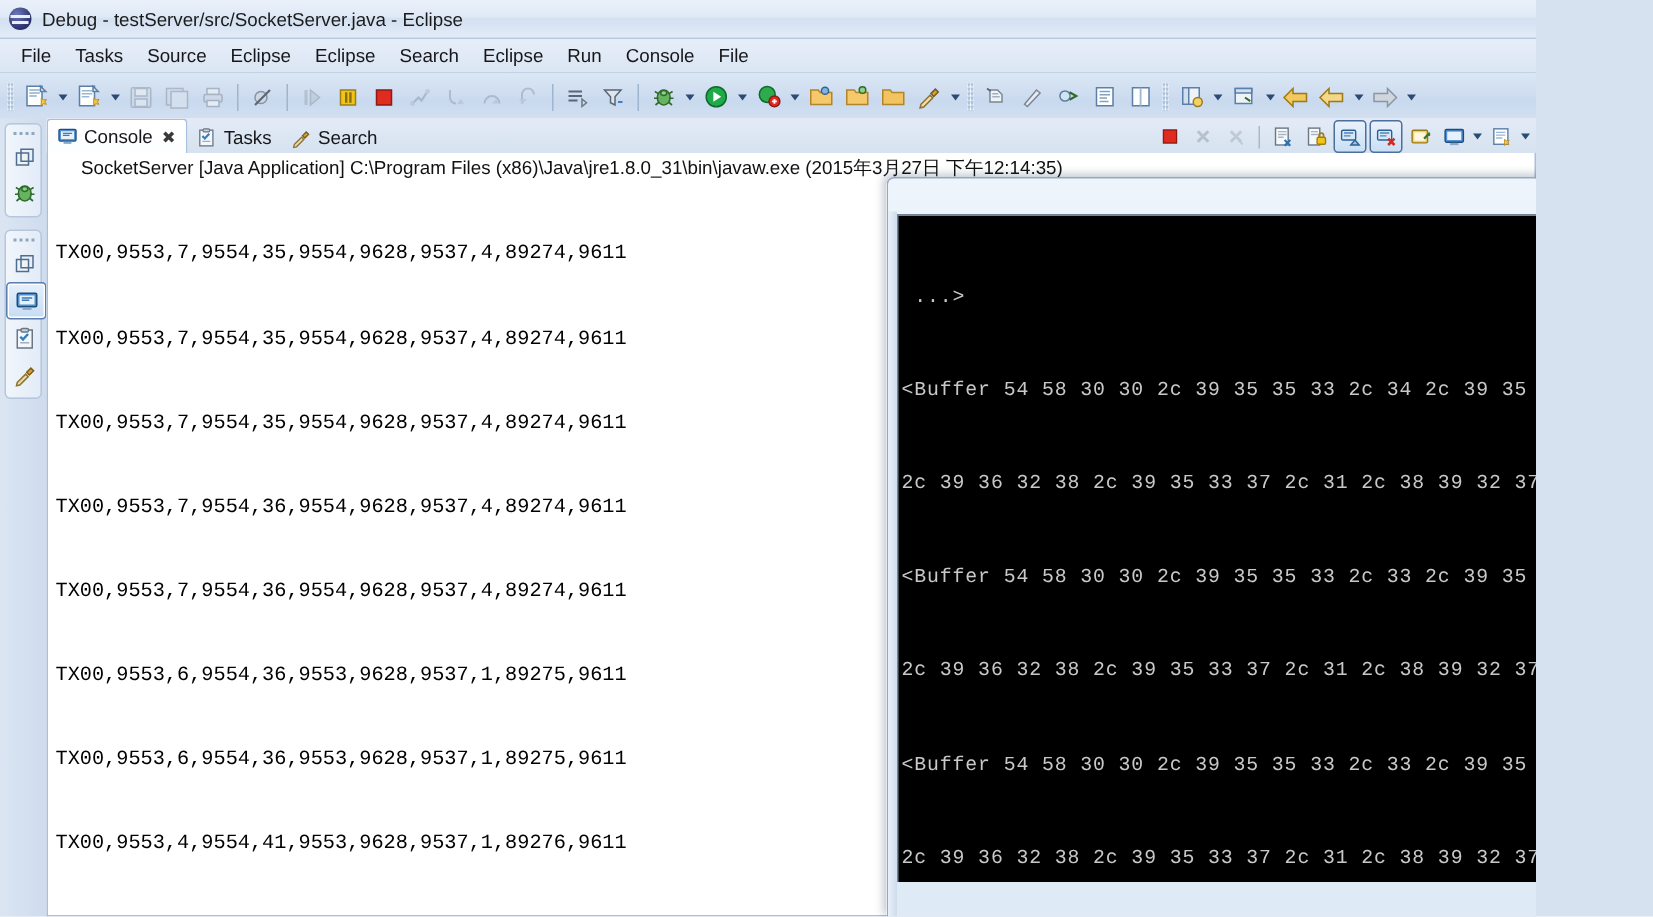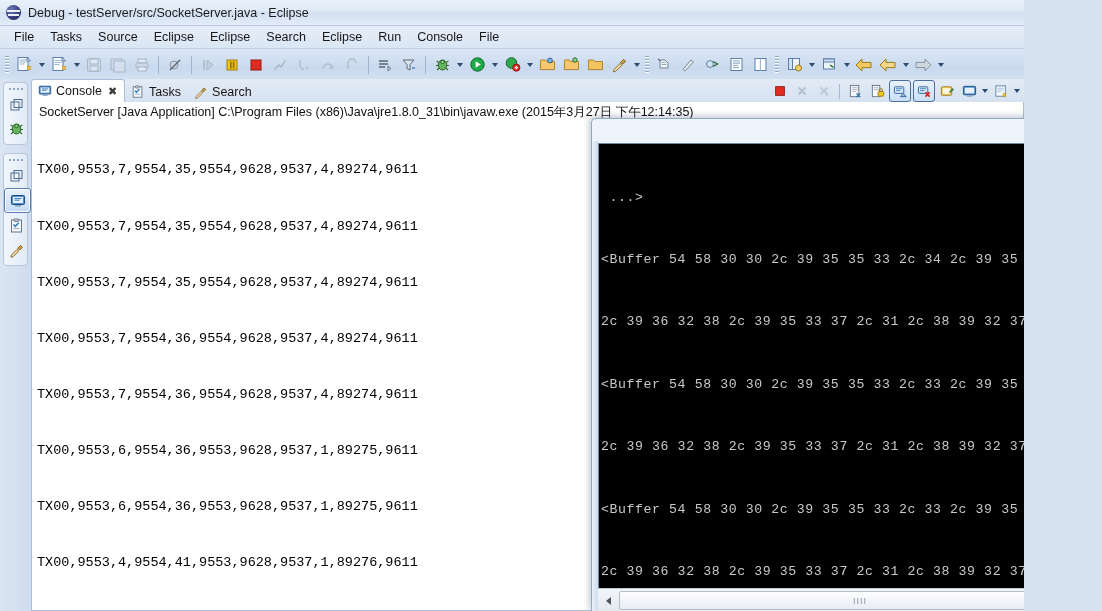--- a/index.html
+++ b/index.html
@@ -69,21 +69,21 @@
   .tab .close-x{font-size:11px;color:#3a3a3a;margin-left:2px;}
   .tabtools{position:absolute;right:2px;top:1px;display:flex;align-items:center;}
   .ct{width:20px;height:20px;display:flex;align-items:center;justify-content:center;margin:0 1px;}
   .ct.toggled{border:1px solid #4d6f9e;border-radius:3px;
      background:linear-gradient(to bottom,#e9f2fc,#c9dff5);}
   .ct-sep{width:1px;height:15px;background:#a6b9d0;margin:0 4px;}
   .ct-arrow{width:10px;height:20px;display:flex;align-items:center;justify-content:center;}
   .ct-arrow i{width:0;height:0;border-left:3.5px solid transparent;border-right:3.5px solid transparent;border-top:4px solid #2b4a74;}
 
   .conhdr{height:20px;background:#ffffff;display:flex;align-items:center;
-     padding-left:7px;font-size:12.5px;color:#111;white-space:nowrap;overflow:hidden;
+     padding-left:22px;font-size:12.5px;color:#111;white-space:nowrap;overflow:hidden;
      border-left:1px solid #a9c0dc;border-right:1px solid #a9c0dc;}
   .conbody{position:absolute;left:0;right:0;top:43px;bottom:0;background:#ffffff;
      border:1px solid #a9c0dc;border-top:none;overflow:hidden;}
   .conlines{padding:2px 0 0 5px;
      font-family:"Liberation Mono","DejaVu Sans Mono",monospace;
      font-size:13.5px;line-height:18.7px;color:#000;white-space:pre;}
   .conlines div{height:18.7px;}
 
   
   .cmdwin{position:absolute;left:591px;top:118px;width:511px;height:493px;
@@ -618,23 +618,15 @@
         
         
         
         
         
         
         
         
       </div>
     </div>
-    <div class="cmdhscroll">
-      <div class="hs-left">
-          <i></i>
-        </div>
-      <div class="hs-thumb">
-        <span class="hs-grip">IIII</span>
-      </div>
-    </div>
   </div>
 
 </div>
 
 </body></html>

